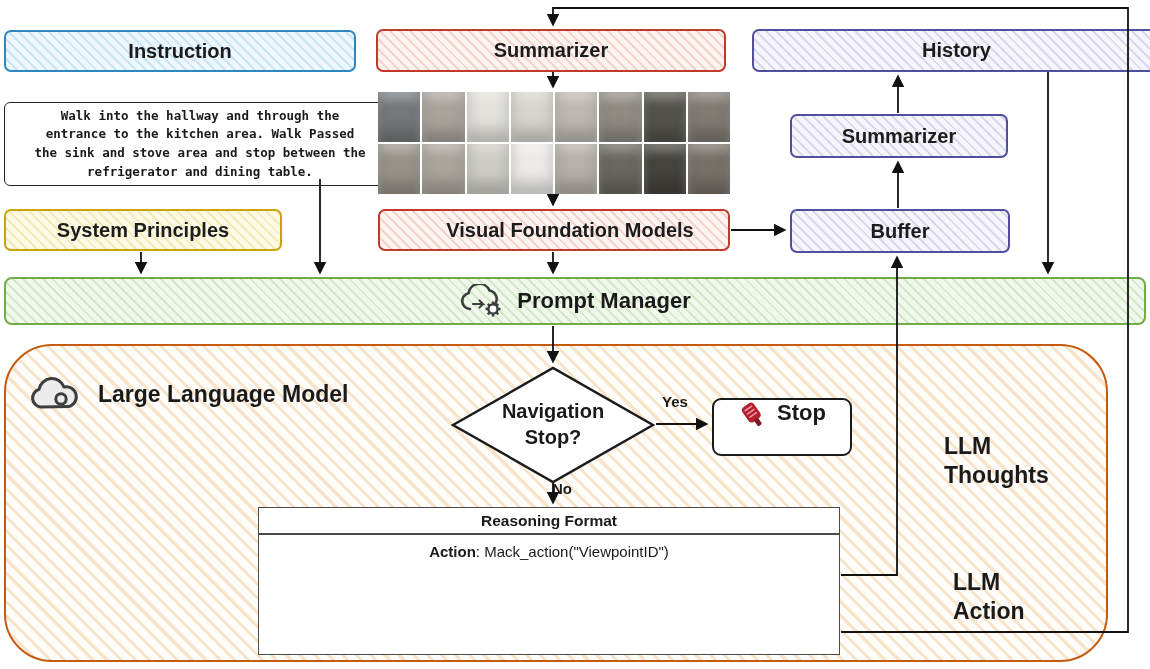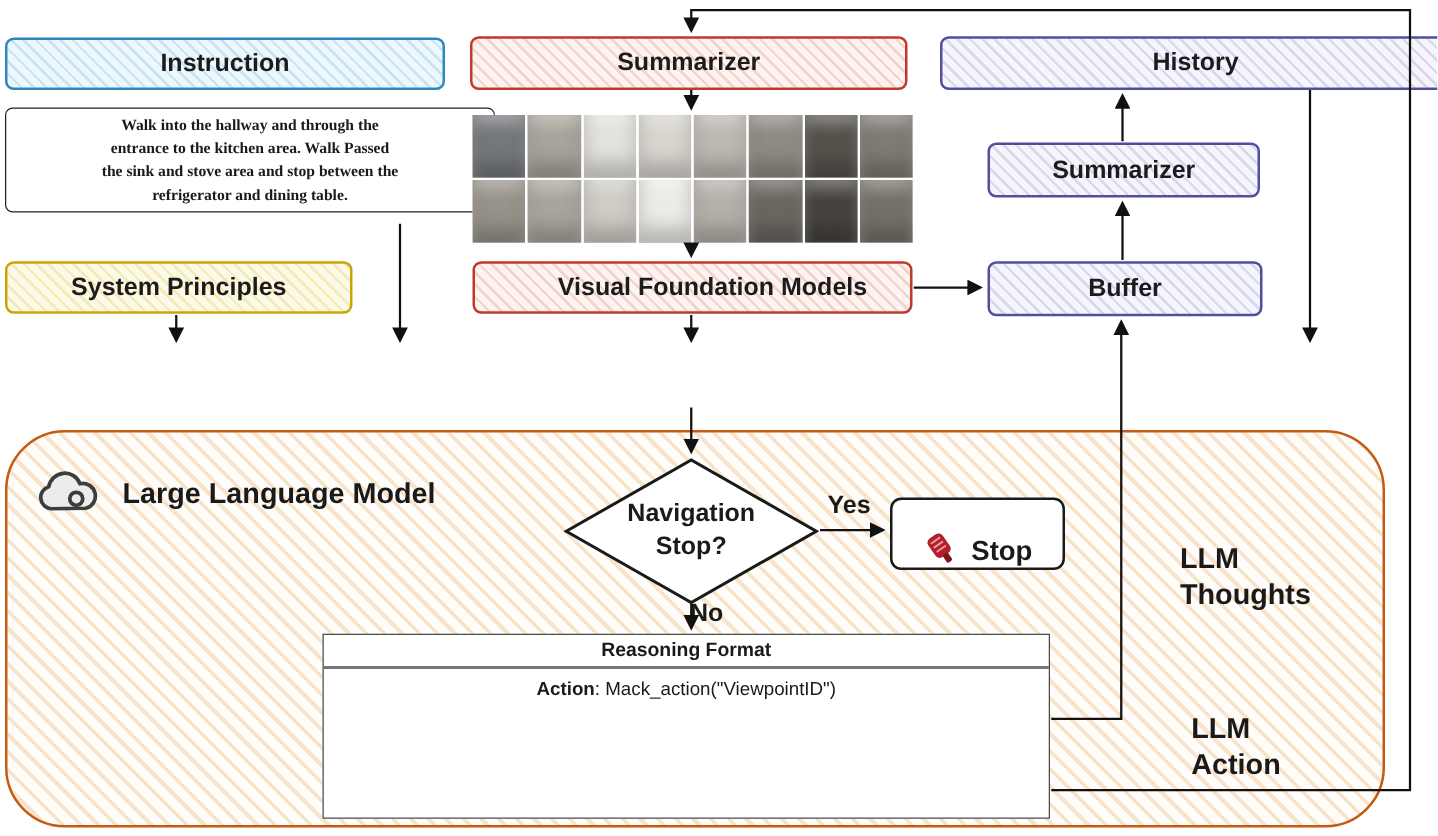--- a/index.html
+++ b/index.html
@@ -45,26 +45,26 @@
     border:2.5px solid #C55A11; border-radius:48px; box-sizing:border-box;
     background:repeating-linear-gradient(45deg,#f8e3cb 0 3px,#fffdf9 3px 10px);
   }
   .llm-header{ position:absolute; left:28px; top:376px; display:flex; align-items:center; gap:18px;
     font-weight:bold; font-size:23px; }
   
   .diamond-text{
     position:absolute; left:461px; top:398px; width:184px; text-align:center;
     font-weight:bold; font-size:20px; line-height:1.3; white-space:pre-line;
   }
-  .yn-label{ position:absolute; font-weight:bold; font-size:20px; }
+  .yn-label{ position:absolute; font-weight:bold; font-size:15px; }
   
   .stop-box{
     position:absolute; left:712px; top:398px; width:140px; height:58px;
     background:#fff; border:2px solid #1a1a1a; border-radius:9px; box-sizing:border-box;
-    display:flex; align-items:flex-end; justify-content:center; gap:9px;
+    display:flex; align-items:flex-start; justify-content:center; gap:9px;
     font-weight:bold; font-size:22px;
   }
   
   .reasoning{
     position:absolute; left:258px; top:507px; width:582px; height:148px;
     background:#fff; border:1.5px solid #4a4a4a; box-sizing:border-box; font-size:15px;
   }
   .r-head{ text-align:center; font-weight:bold; font-size:15.5px; padding:4px 0 3px;
     border-bottom:1.5px solid #4a4a4a; }
   .r-body{ text-align:center; padding:11px 10px 9px; line-height:1.45; }
@@ -86,21 +86,21 @@
   <div class="node hatch-blue" style="left:4px;top:30px;width:352px;height:42px;">
     <span>Instruction</span>
   </div>
   <div class="node hatch-red" style="left:376px;top:29px;width:350px;height:43px;">
     <span>Summarizer</span>
   </div>
   <div class="node hatch-purple" style="left:752px;top:29px;width:409px;height:43px;">
     <span>History</span>
   </div>
 
-  <div class="note" style="left:4px;top:86px;width:392px;height:84px;font-family:Liberation Serif, serif;">
+  <div class="note" style="left:4px;top:102px;width:392px;height:84px;">
     <span style="white-space:pre-line;">Walk into the hallway and through the
 entrance to the kitchen area. Walk Passed
 the sink and stove area and stop between the
 refrigerator and dining table.</span>
   </div>
 
   <div class="pano">
       <div class="pano-tile" style="background: rgb(117, 120, 123);"></div>
       <div class="pano-tile" style="background: rgb(169, 164, 155);"></div>
       <div class="pano-tile" style="background: rgb(227, 225, 220);"></div>
@@ -126,20 +126,33 @@
     <span>System Principles</span>
   </div>
 
   <div class="node hatch-purple" style="left:790px;top:209px;width:220px;height:44px;">
     <span>Buffer</span>
   </div>
   <div class="node hatch-red" style="left:378px;top:209px;width:352px;height:42px;padding-left:32px;">
     <span>Visual Foundation Models</span>
   </div>
 
+  <div class="pm-bar">
+    <span style="display:inline-flex;">
+      <svg width="46" height="34" viewBox="0 0 46 34">
+        <path d="M11 25 a8 8 0 0 1 -1.5 -15.8 A11 11 0 0 1 30.5 6.5 A8.5 8.5 0 0 1 36 20" fill="none" stroke="#3d3d3d" stroke-width="2.6" stroke-linecap="round"></path>
+        <path d="M14 20 h10 l-3.5 -3.5 M24 20 l-3.5 3.5" fill="none" stroke="#3d3d3d" stroke-width="2" stroke-linecap="round"></path>
+        <g stroke="#3d3d3d" stroke-width="2.4" fill="#ffffff">
+          <circle cx="34" cy="25" r="4.6"></circle>
+          <path d="M34 17.5v3 M34 29.5v3 M26.5 25h3 M38.5 25h3 M28.8 19.8l2.1 2.1 M37.2 28.2l2.1 2.1 M39.3 19.8l-2.1 2.1 M30.9 28.2l-2.1 2.1"></path>
+        </g>
+      </svg>
+    </span>
+    <span>Prompt Manager</span>
+  </div>
 
   <div class="llm-box"></div>
   <div class="llm-header">
     <span style="display:inline-flex;">
       <svg width="52" height="36" viewBox="0 0 52 36">
         <path d="M13 31 a9 9 0 0 1 -2 -17.6 A13 13 0 0 1 36 11 a10 10 0 0 1 4.5 19.6 z" fill="#ececec" stroke="#3d3d3d" stroke-width="3" stroke-linejoin="round"></path>
         <circle cx="33" cy="23" r="5.2" fill="none" stroke="#3d3d3d" stroke-width="3"></circle>
       </svg>
     </span>
     <span>Large Language Model</span>

